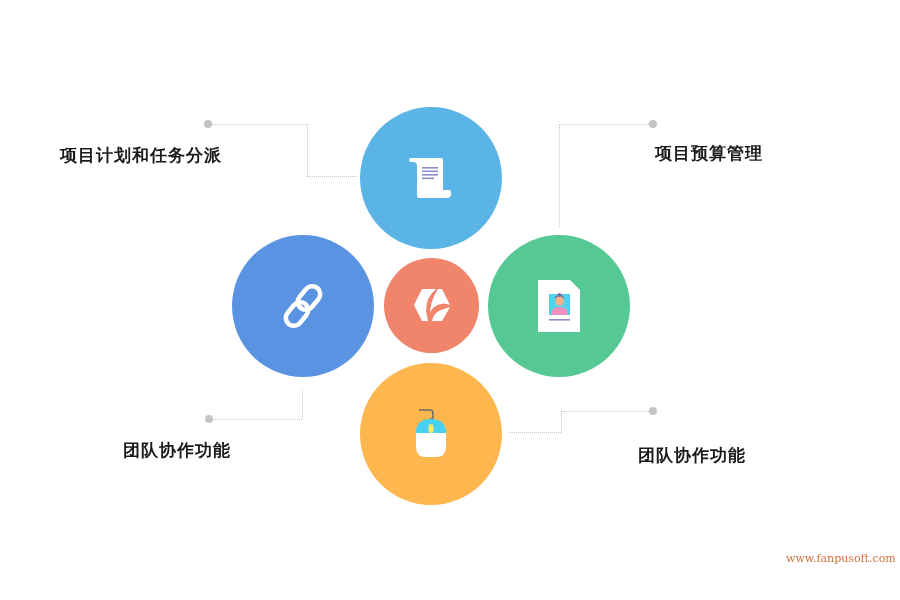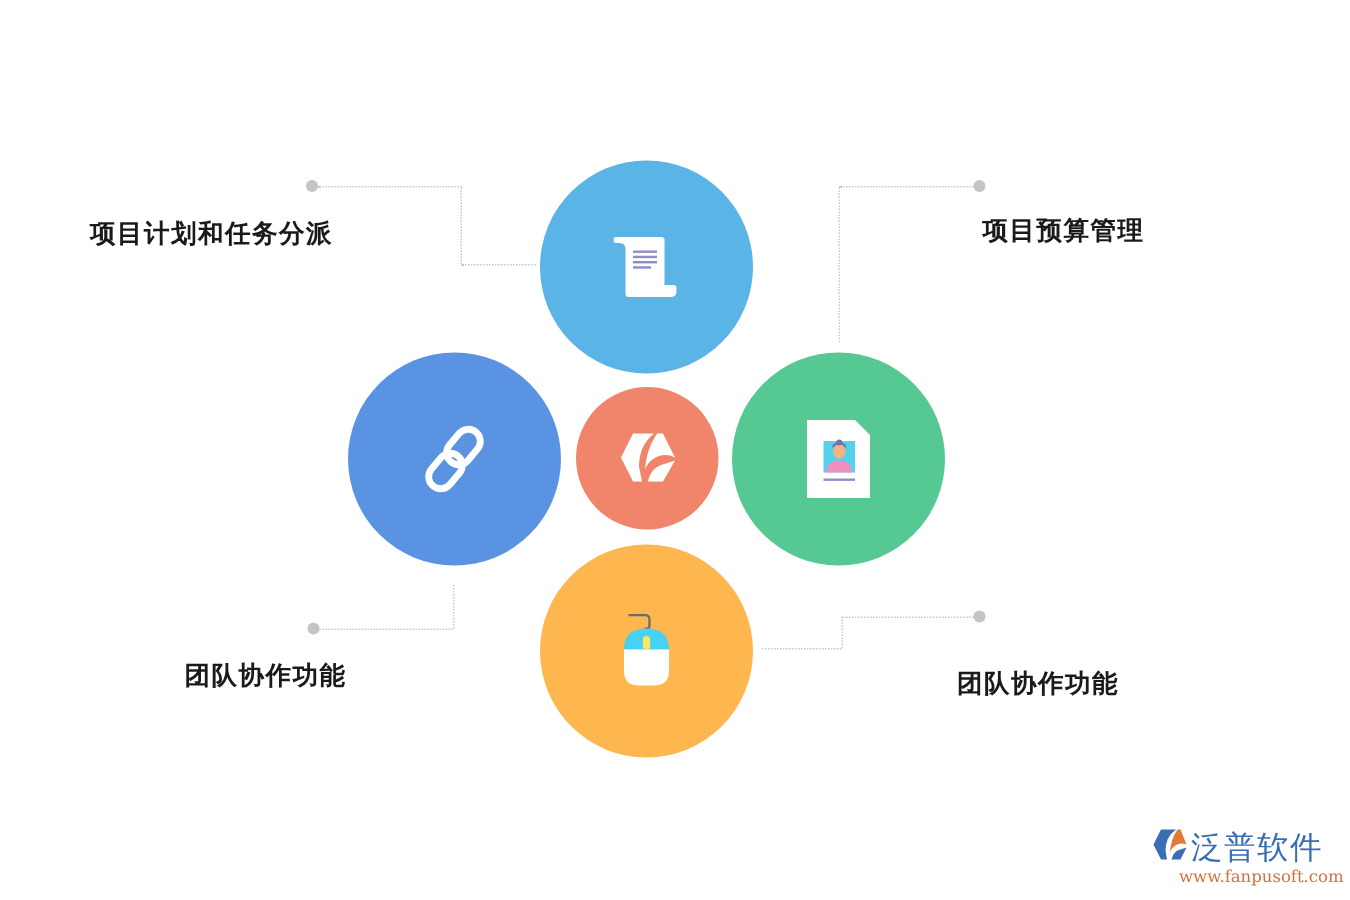--- a/index.html
+++ b/index.html
@@ -114,24 +114,14 @@
     </svg>
   </span>
 </div>
 
 <div class="label" style="left:60px; top:144px;">项目计划和任务分派</div>
 <div class="label" style="left:655px; top:142px;">项目预算管理</div>
 <div class="label" style="left:123px; top:439px;">团队协作功能</div>
 <div class="label" style="left:638px; top:444px;">团队协作功能</div>
 
 <div class="logo">
-  <div class="logo-top">
-    <span>
-      <svg width="24" height="22" viewBox="0 0 24 22">
-        <path d="M6 1 H16 Q9 6 9 15 L10 21 H6 L1 11 Z" fill="#3a6db5"></path>
-        <path d="M17 1 H19 L23 11 Q18 9 14 13 Q12 15 12 18 Q12 8 17 1 Z" fill="#e07b39"></path>
-        <path d="M13 21 Q14 15 20 14 L23 13 L19 21 Z" fill="#3a6db5"></path>
-      </svg>
-    </span>
-    <span class="logo-name">泛普软件</span>
-  </div>
   <div class="logo-url">www.fanpusoft.com</div>
 </div>
 
 </body></html>

